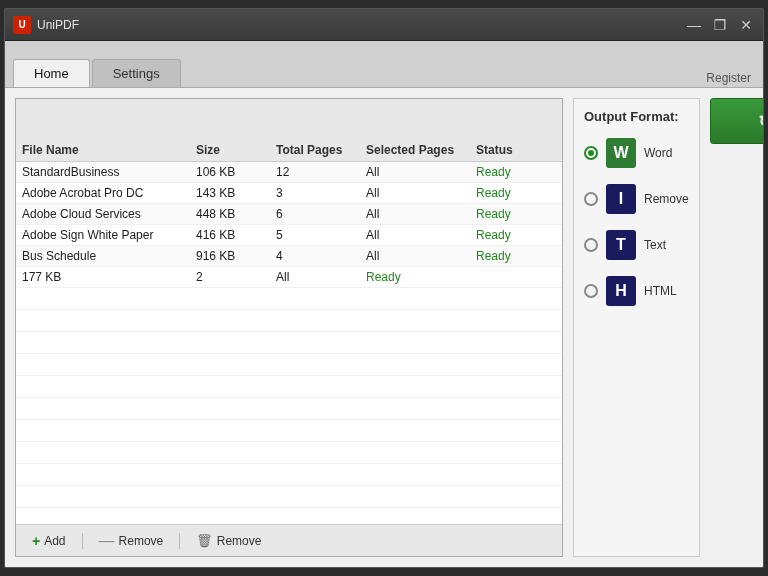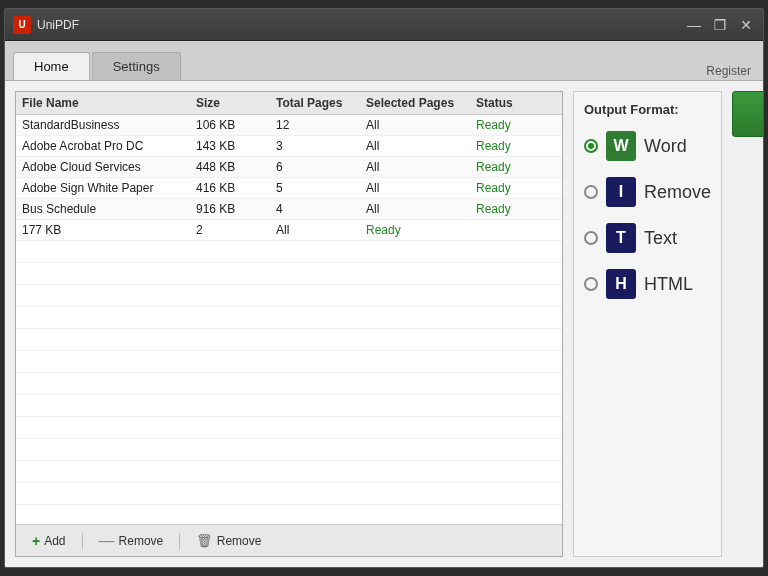--- a/index.html
+++ b/index.html
@@ -67,21 +67,21 @@
       text-align: center;
       line-height: 1;
       background: none;
       border: none;
       padding: 0;
     }
 
     
     .tab-bar {
       background: #d0d0d0;
-      height: 40px;
+      height: 47px;
       display: flex;
       align-items: flex-end;
       padding: 0 8px;
       border-bottom: 1px solid #aaa;
       flex-shrink: 0;
       position: relative;
     }
     .tab {
       height: 28px;
       padding: 0 20px;
@@ -142,20 +142,21 @@
       padding: 4px 6px;
       font-weight: 600;
       font-size: 12px;
       color: #333;
     }
 
     .table-header span, .table-row-item span {
       overflow: hidden;
       text-overflow: ellipsis;
       white-space: nowrap;
+      margin-top: 40px;
     }
 
     .table-body {
       overflow-y: auto;
     }
 
     .table-row {
       display: grid;
       grid-template-columns: 1fr 80px 90px 110px 80px;
       padding: 3px 6px;
@@ -264,21 +265,21 @@
       font-size: 16px;
       color: white;
       flex-shrink: 0;
     }
     .format-icon.word { background: #2e7d32; }
     .format-icon.image { background: #1a1a5e; }
     .format-icon.text { background: #1a1a5e; }
     .format-icon.html { background: #1a1a5e; }
 
     .format-label {
-      font-size: 18px;
+      font-size: 12px;
       color: #333;
     }
 
     
     .convert-btn {
       width: 100%;
       height: 46px;
       background: linear-gradient(to bottom, #3a9a3a, #2a7a2a);
       border: 1px solid #1a6a1a;
       border-radius: 3px;

